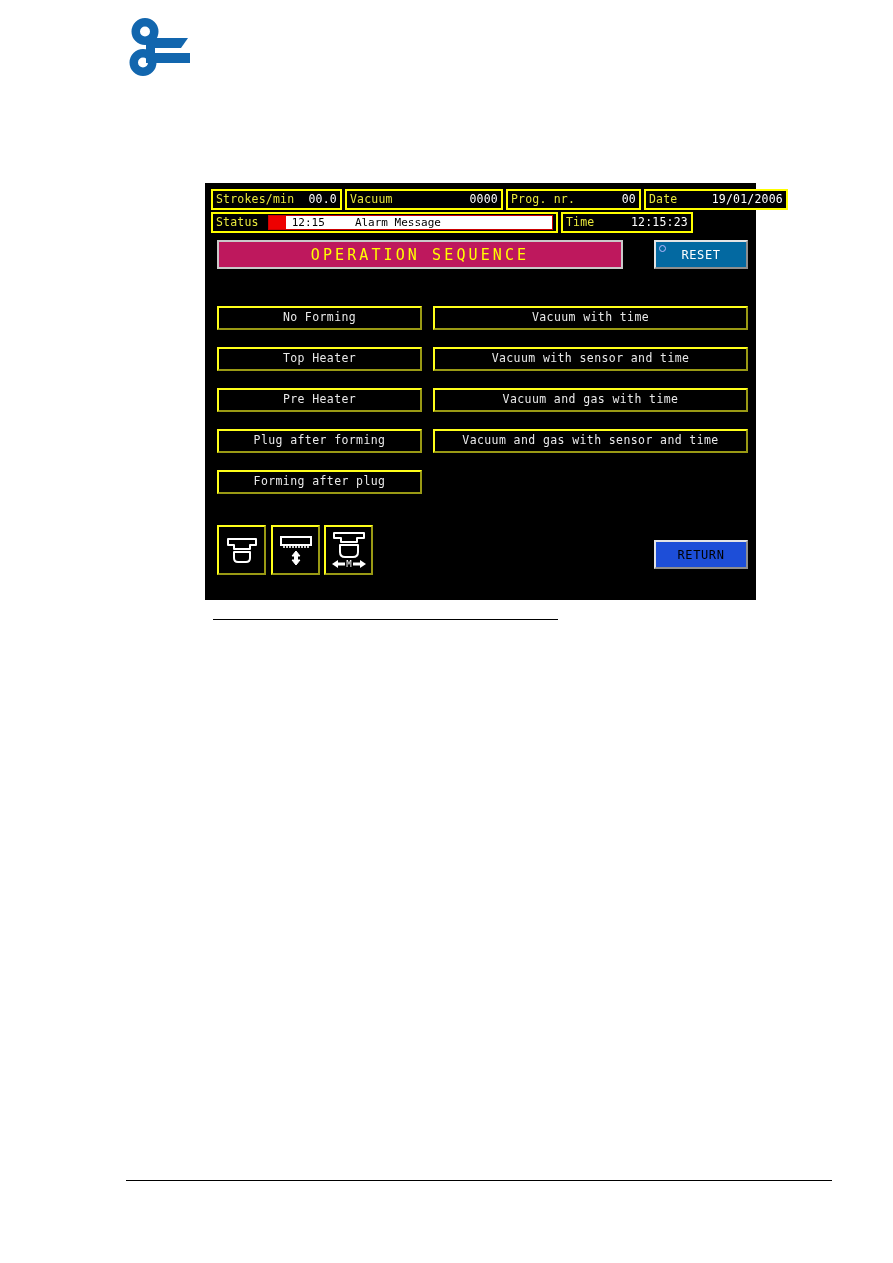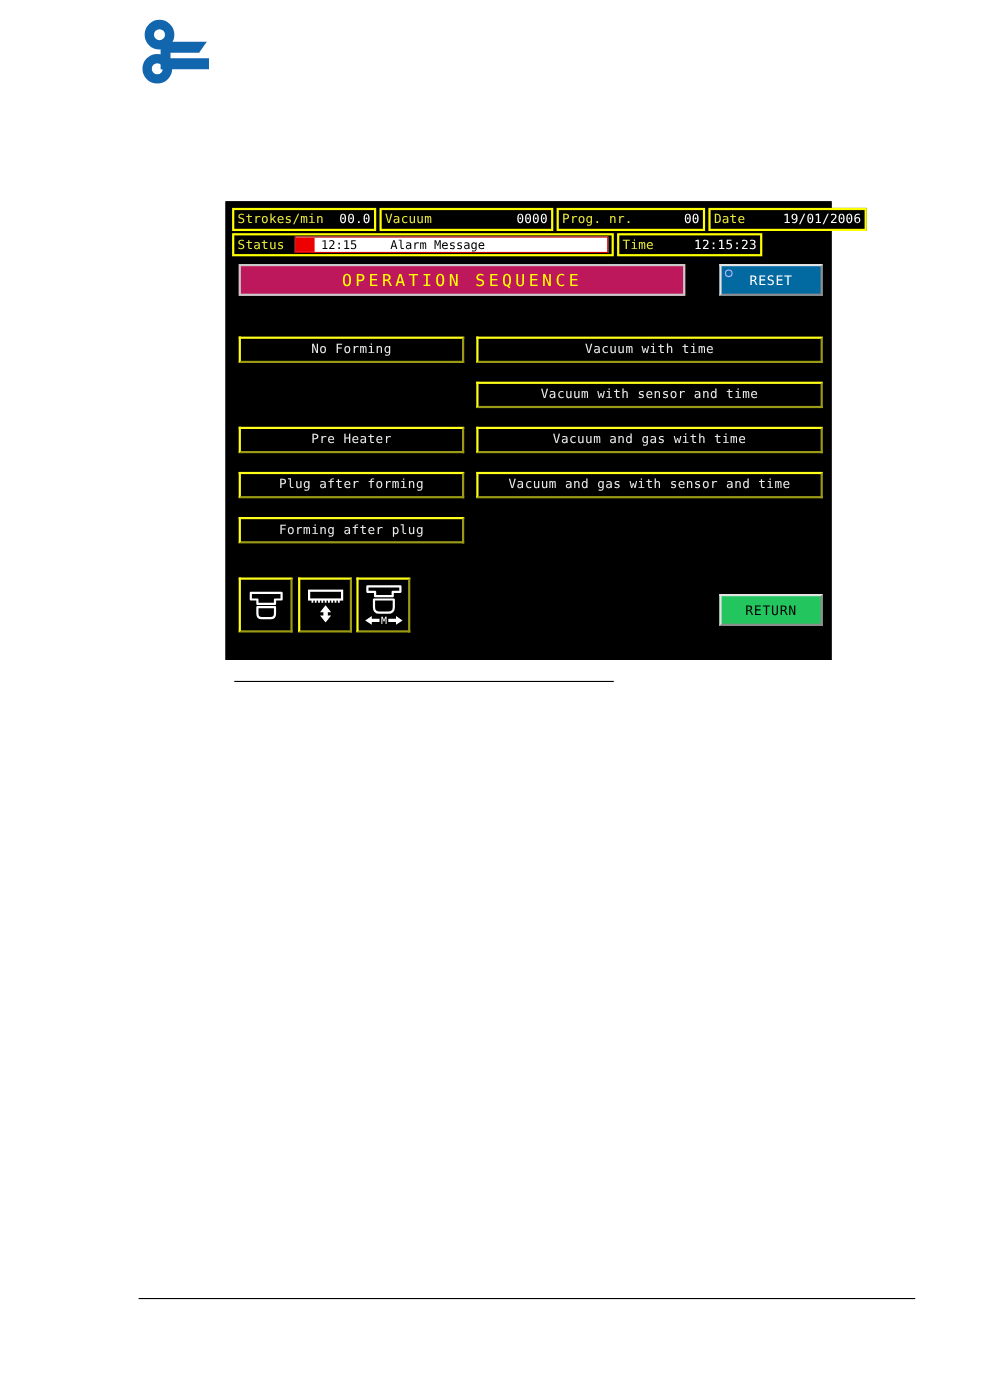--- a/index.html
+++ b/index.html
@@ -230,21 +230,21 @@
   #icon-btn-2 { left: 65px; }
   #icon-btn-3 { left: 118px; }
 
   
   #return-btn {
     position: absolute;
     left: 448px;
     top: 356px;
     width: 94px;
     height: 29px;
-    background: #22c55e;
+    background: #1d4ed8;
     box-sizing: border-box;
     border-top: 2px solid #e4e4e4;
     border-left: 2px solid #e4e4e4;
     border-right: 2px solid #8e8e8e;
     border-bottom: 2px solid #8e8e8e;
     display: flex;
     align-items: center;
     justify-content: center;
   }
   #return-btn span {
@@ -319,20 +319,23 @@
     <span>OPERATION  SEQUENCE</span>
   </div>
 
   <div id="reset-btn">
     <div id="reset-dot"></div>
     <span class="rbl">RESET</span>
   </div>
 
   <div class="seq-btn col-left r0">
     <span>No Forming</span>
+  </div>
+  <div class="seq-btn col-left r1">
+    <span>Top Heater</span>
   </div>
   <div class="seq-btn col-left r2">
     <span>Pre Heater</span>
   </div>
   <div class="seq-btn col-left r3">
     <span>Plug after forming</span>
   </div>
   <div class="seq-btn col-left r4">
     <span>Forming after plug</span>
   </div>

